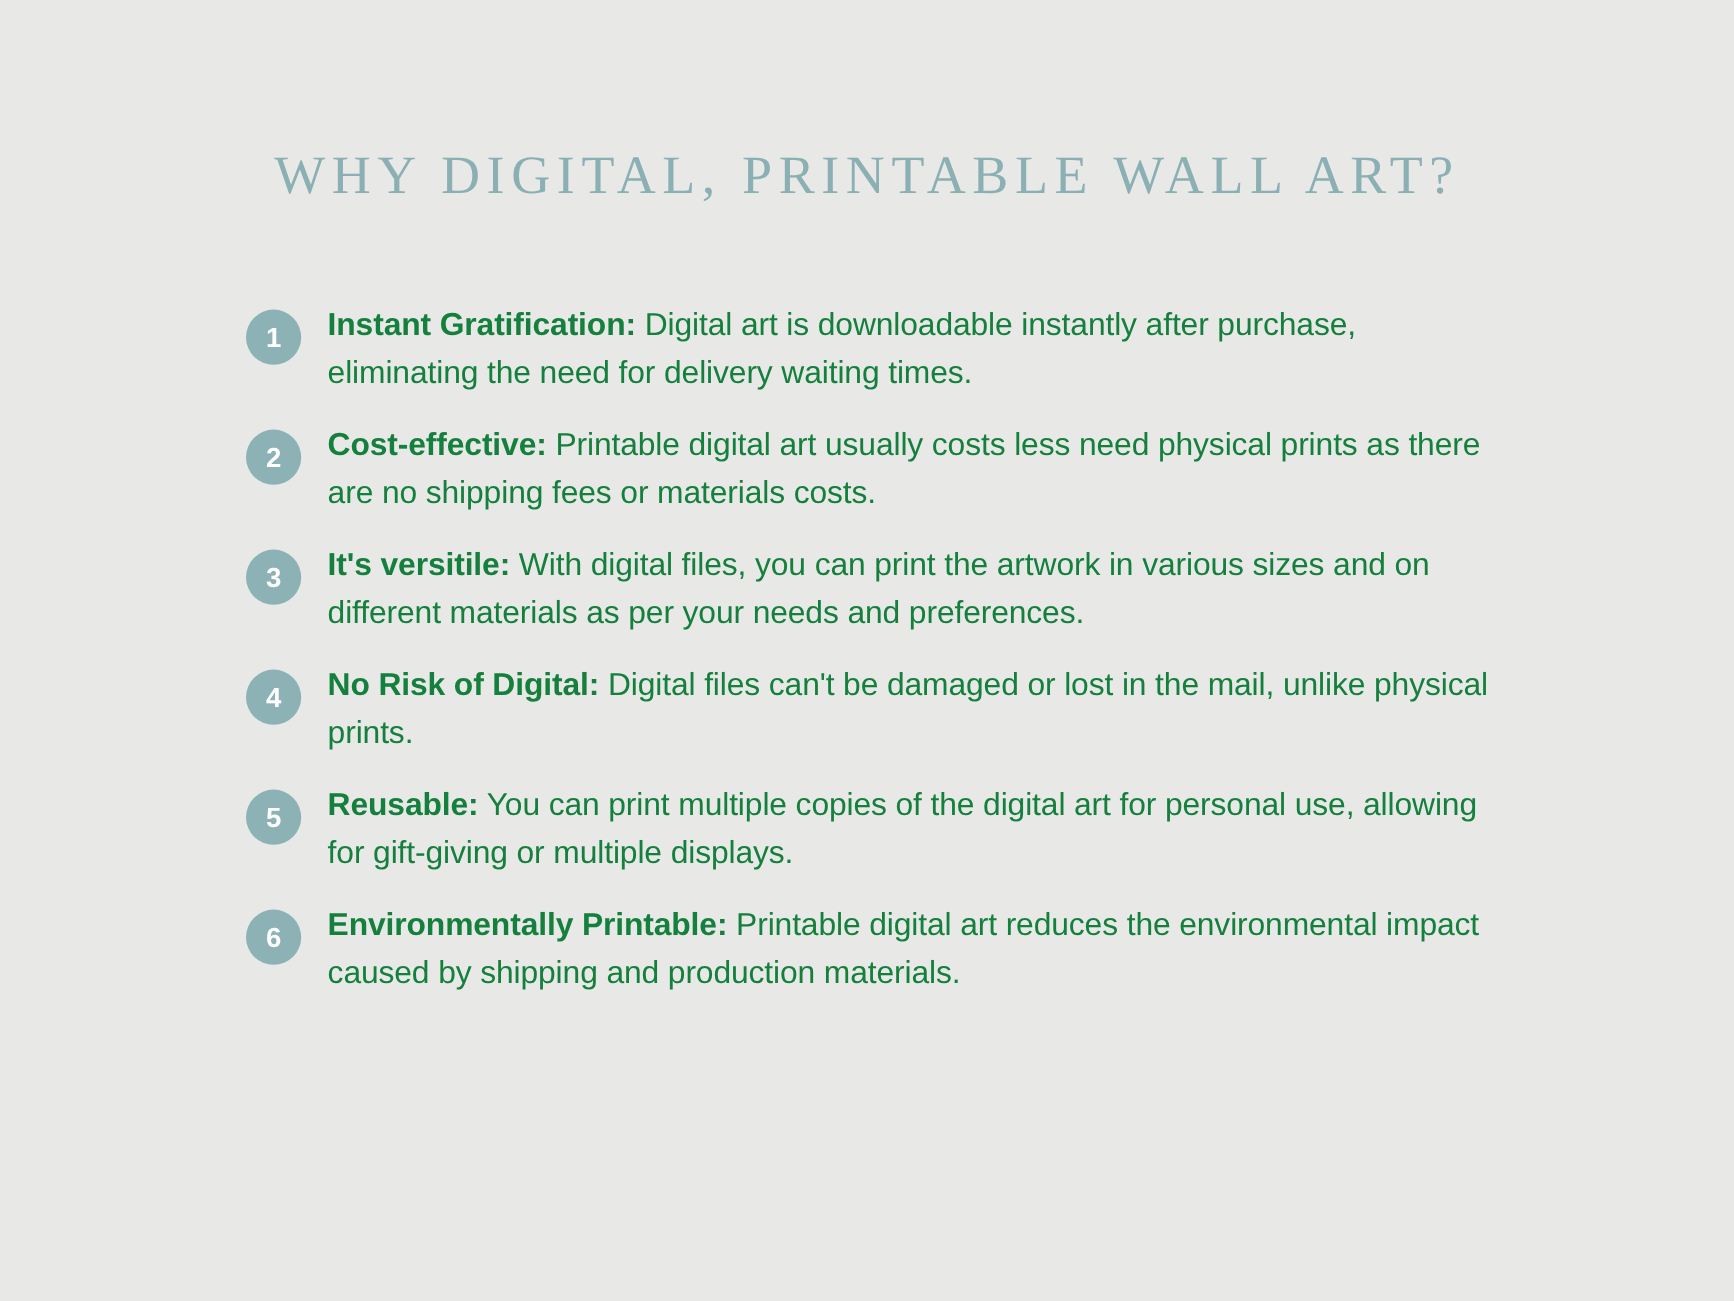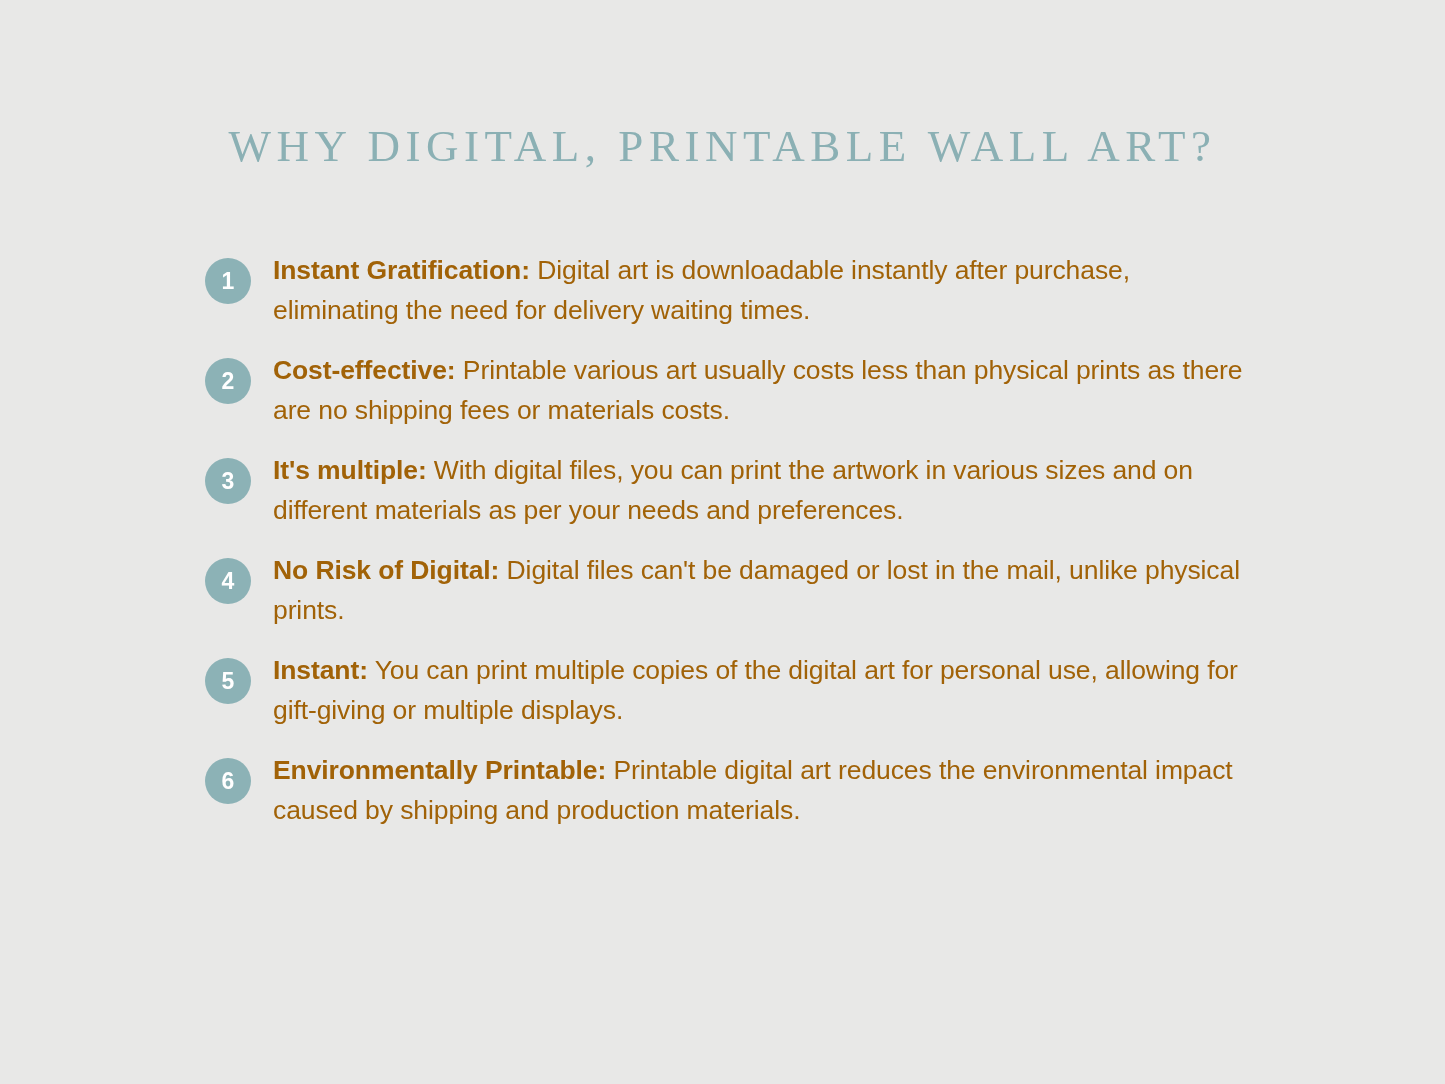--- a/index.html
+++ b/index.html
@@ -56,21 +56,21 @@
     align-items: center;
     justify-content: center;
     margin-right: 22px;
     margin-top: 8px;
     font-family: "Liberation Sans", sans-serif;
   }
   .text {
     flex: 1 1 auto;
     font-size: 26.5px;
     line-height: 40px;
-    color: #a16207;
+    color: #15803d;
     font-family: "Liberation Sans", sans-serif;
     letter-spacing: -0.1px;
   }
   .text .lead {
     font-weight: 700;
   }
 </style>
 </head>
 <body>
 
@@ -83,42 +83,42 @@
     <div class="item">
       <div class="bullet">1</div>
       <div class="text">
         <span class="lead">Instant Gratification:</span><span> Digital art is downloadable instantly after purchase, eliminating the need for delivery waiting times.</span>
       </div>
     </div>
 
     <div class="item">
       <div class="bullet">2</div>
       <div class="text">
-        <span class="lead">Cost-effective:</span><span> Printable various art usually costs less than physical prints as there are no shipping fees or materials costs.</span>
+        <span class="lead">Cost-effective:</span><span> Printable digital art usually costs less need physical prints as there are no shipping fees or materials costs.</span>
       </div>
     </div>
 
     <div class="item">
       <div class="bullet">3</div>
       <div class="text">
-        <span class="lead">It's multiple:</span><span> With digital files, you can print the artwork in various sizes and on different materials as per your needs and preferences.</span>
+        <span class="lead">It's versitile:</span><span> With digital files, you can print the artwork in various sizes and on different materials as per your needs and preferences.</span>
       </div>
     </div>
 
     <div class="item">
       <div class="bullet">4</div>
       <div class="text">
         <span class="lead">No Risk of Digital:</span><span> Digital files can't be damaged or lost in the mail, unlike physical prints.</span>
       </div>
     </div>
 
     <div class="item">
       <div class="bullet">5</div>
       <div class="text">
-        <span class="lead">Instant:</span><span> You can print multiple copies of the digital art for personal use, allowing for gift-giving or multiple displays.</span>
+        <span class="lead">Reusable:</span><span> You can print multiple copies of the digital art for personal use, allowing for gift-giving or multiple displays.</span>
       </div>
     </div>
 
     <div class="item">
       <div class="bullet">6</div>
       <div class="text">
         <span class="lead">Environmentally Printable:</span><span> Printable digital art reduces the environmental impact caused by shipping and production materials.</span>
       </div>
     </div>
 

